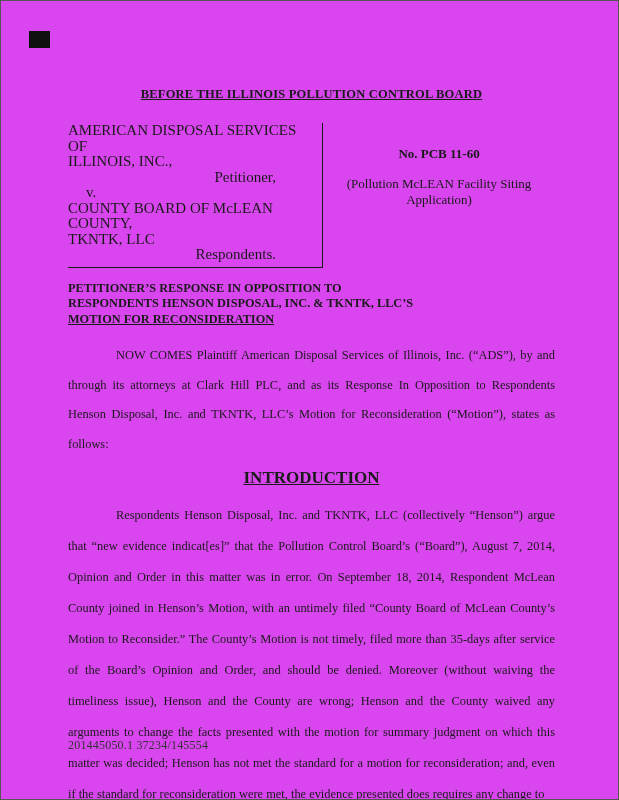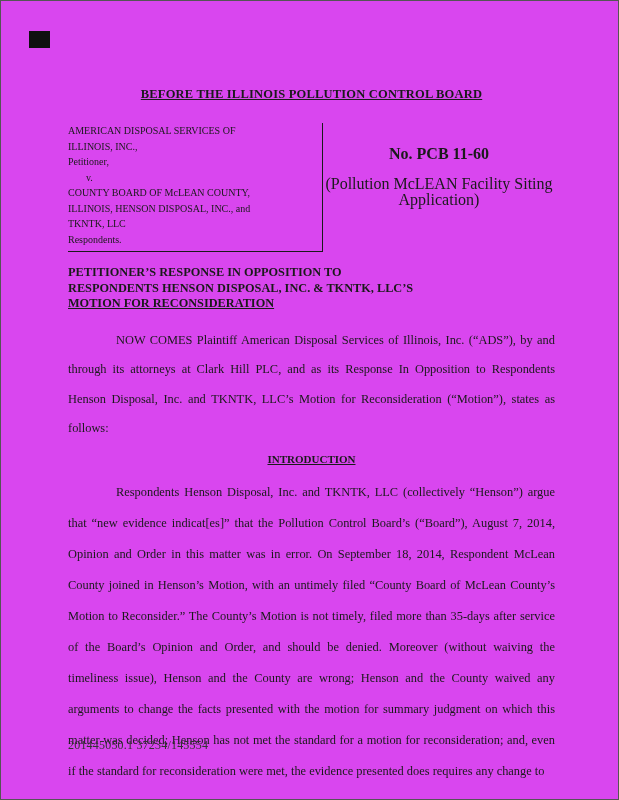--- a/index.html
+++ b/index.html
@@ -42,35 +42,36 @@
   }
   .caption {
     display: flex;
     margin-top: 21px;
   }
   .caption-left {
     width: 255px;
     box-sizing: border-box;
     border-right: 1.3px solid #1a1a1a;
     border-bottom: 1.3px solid #1a1a1a;
-    font-size: 10px;
+    font-size: 15px;
     line-height: 15.5px;
     padding-bottom: 4px;
     padding-right: 8px;
   }
   .party-label {
+    text-align: right;
     padding-right: 38px;
   }
   .versus {
     padding-left: 18px;
   }
   .caption-right {
     flex: 1;
     text-align: center;
-    font-size: 16px;
+    font-size: 13px;
     line-height: 16px;
     padding-top: 23px;
   }
   .case-number {
     font-weight: bold;
     margin-bottom: 14px;
   }
   .doc-title {
     margin-top: 13px;
     font-weight: bold;
@@ -85,21 +86,21 @@
     margin-top: 14px;
     font-size: 12.4px;
     line-height: 29.5px;
     text-align: justify;
     text-indent: 48px;
   }
   .section-heading {
     margin-top: 9px;
     text-align: center;
     font-weight: bold;
-    font-size: 11px;
+    font-size: 17px;
     text-decoration: underline;
   }
   .body-paragraph.second {
     margin-top: 12px;
     line-height: 31px;
   }
   .footer-id {
     position: absolute;
     left: 67px;
     bottom: 46px;
@@ -119,21 +120,20 @@
 
     <div class="court-header">BEFORE THE ILLINOIS POLLUTION CONTROL BOARD</div>
 
     <div class="caption">
       <div class="caption-left">
         <div>AMERICAN DISPOSAL SERVICES OF</div>
         <div>ILLINOIS, INC.,</div>
         <div class="party-label">Petitioner,</div>
         <div class="versus">v.</div>
         <div>COUNTY BOARD OF McLEAN COUNTY,</div>
-        <div>ILLINOIS, HENSON DISPOSAL, INC., and</div>
         <div>TKNTK, LLC</div>
         <div class="party-label">Respondents.</div>
       </div>
       <div class="caption-right">
         <div class="case-number">No.  PCB 11-60</div>
         <div>(Pollution McLEAN Facility Siting</div>
         <div>Application)</div>
       </div>
     </div>
 

